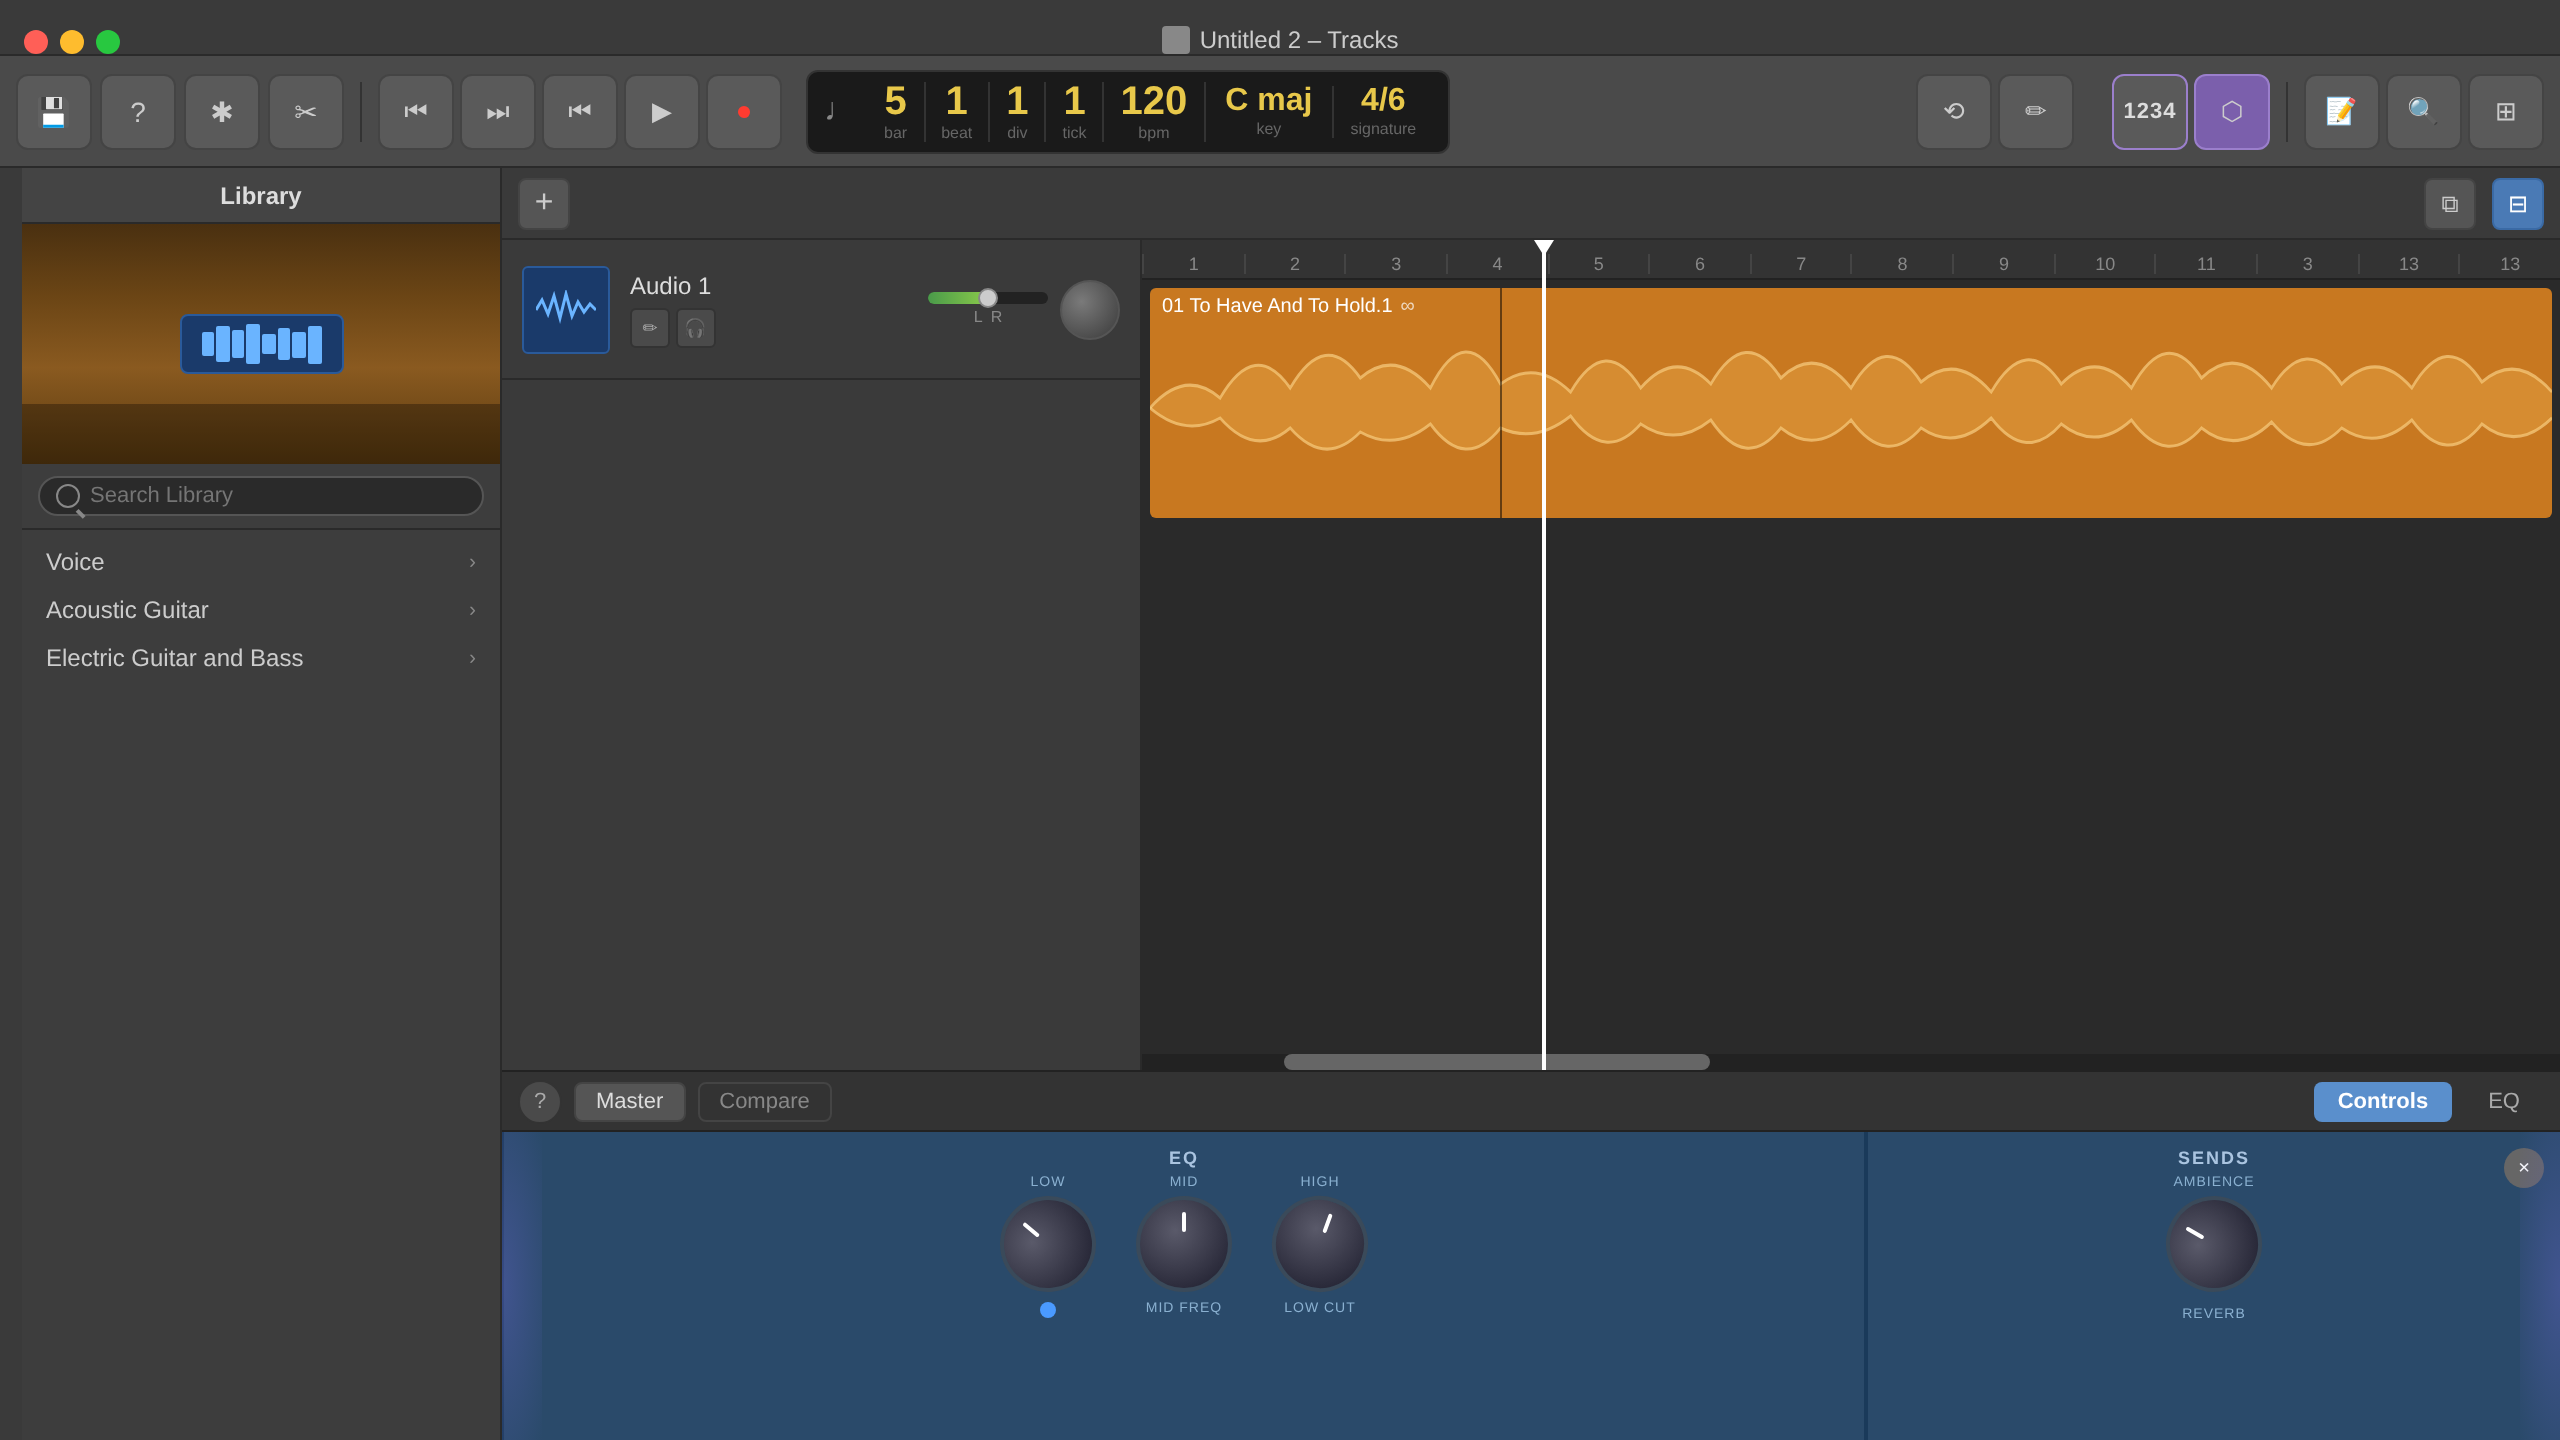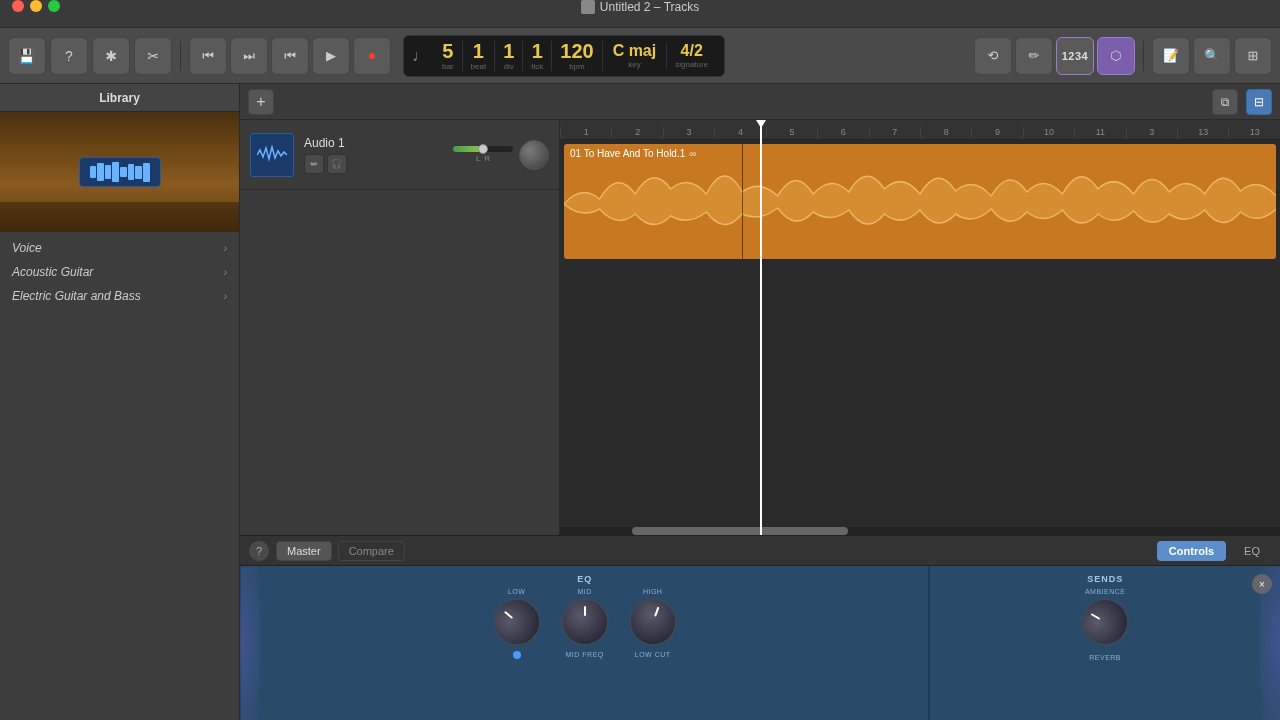--- a/index.html
+++ b/index.html
@@ -11,21 +11,21 @@
       font-family: -apple-system, BlinkMacSystemFont, "Helvetica Neue", Arial, sans-serif;
       color: #ddd;
       font-size: 11px;
     }
 
     
     .title-bar {
       height: 28px;
       background: #3a3a3a;
       display: flex;
-      align-items: flex-start;
+      align-items: flex-end;
       justify-content: center;
       position: relative;
       border-bottom: 1px solid #2a2a2a;
     }
     .traffic-lights {
       position: absolute;
       left: 12px;
       display: flex;
       gap: 6px;
       align-items: center;
@@ -189,26 +189,28 @@
     .rt-btn.active-purple {
       background: #7b5fac;
       border-color: #9b7fcc;
     }
     .rt-btn.counter {
       background: #5a5a5a;
       color: #ddd;
       font-size: 11px;
       font-weight: bold;
       letter-spacing: 0.5px;
+      margin-left: 16px;
     }
 
     
     .main-layout {
       display: flex;
       height: calc(720px - 28px - 56px);
+      margin-left: 11px;
     }
 
     
     .library {
       width: 240px;
       background: #3d3d3d;
       border-right: 1px solid #2a2a2a;
       display: flex;
       flex-direction: column;
       flex-shrink: 0;
@@ -309,21 +311,20 @@
       width: 5px;
       height: 1.5px;
       background: #888;
       transform: rotate(45deg);
     }
 
     .library-items {
       flex: 1;
       overflow-y: auto;
       padding: 4px 0;
-      font-style: italic;
     }
     .lib-item {
       display: flex;
       align-items: center;
       justify-content: space-between;
       padding: 5px 12px;
       cursor: pointer;
       color: #ccc;
       font-size: 12px;
     }
@@ -861,21 +862,21 @@
     </div>
     <div class="lcd-segment">
       <span class="lcd-value">120</span>
       <span class="lcd-label">bpm</span>
     </div>
     <div class="lcd-key-sig">
       <span class="lcd-key-val">C maj</span>
       <span class="lcd-label">key</span>
     </div>
     <div class="lcd-time-sig">
-      <span class="lcd-time-val">4/2</span>
+      <span class="lcd-time-val">4/6</span>
       <span class="lcd-label">signature</span>
     </div>
   </div>
 
   <div class="right-toolbar">
     <div class="rt-btn">
       <span>⟲</span>
     </div>
     <div class="rt-btn">
       <span>✏</span>
@@ -916,20 +917,26 @@
             <div class="wm-bar" style="height:60%"></div>
             <div class="wm-bar" style="height:90%"></div>
             <div class="wm-bar" style="height:70%"></div>
             <div class="wm-bar" style="height:100%"></div>
             <div class="wm-bar" style="height:50%"></div>
             <div class="wm-bar" style="height:80%"></div>
             <div class="wm-bar" style="height:65%"></div>
             <div class="wm-bar" style="height:95%"></div>
           </div>
         </div>
+      </div>
+    </div>
+    <div class="library-search">
+      <div class="search-input-wrap">
+        <div class="search-icon-circle"></div>
+        <input type="text" placeholder="Search Library" style="">
       </div>
     </div>
     <div class="library-items">
       <div class="lib-item">
         <span>Voice</span>
         <span class="lib-item-arrow">›</span>
       </div>
       <div class="lib-item">
         <span>Acoustic Guitar</span>
         <span class="lib-item-arrow">›</span>

